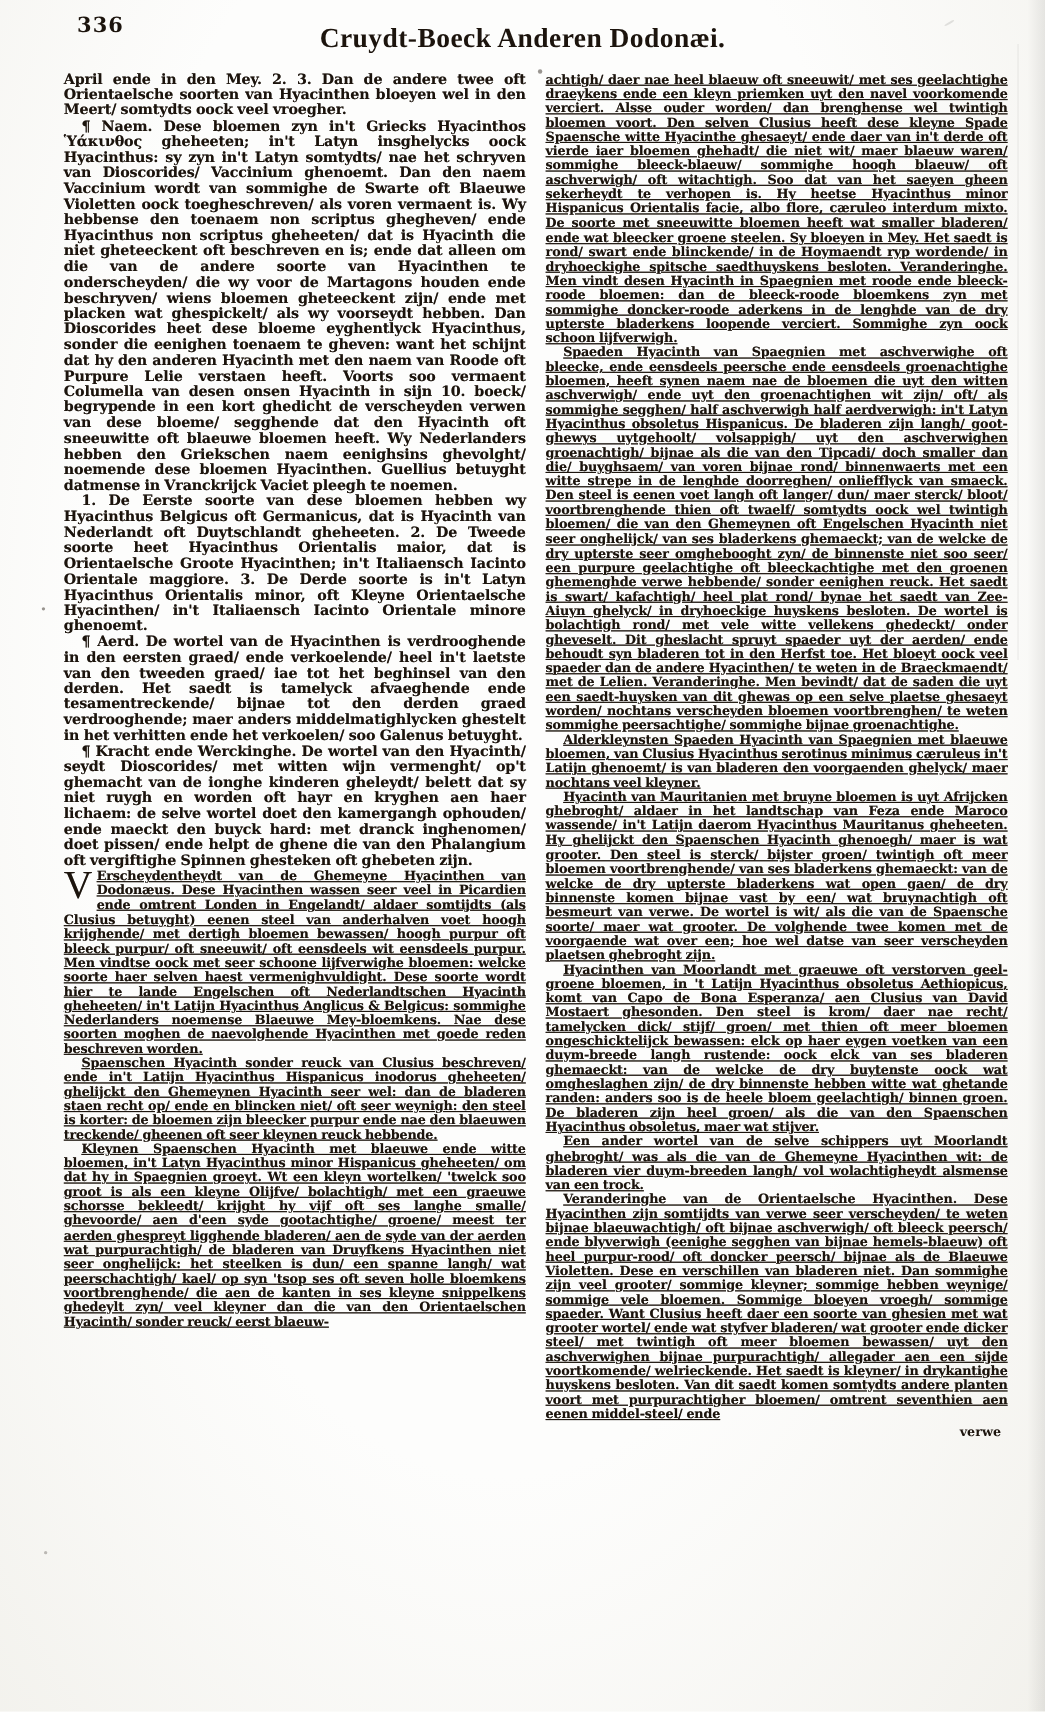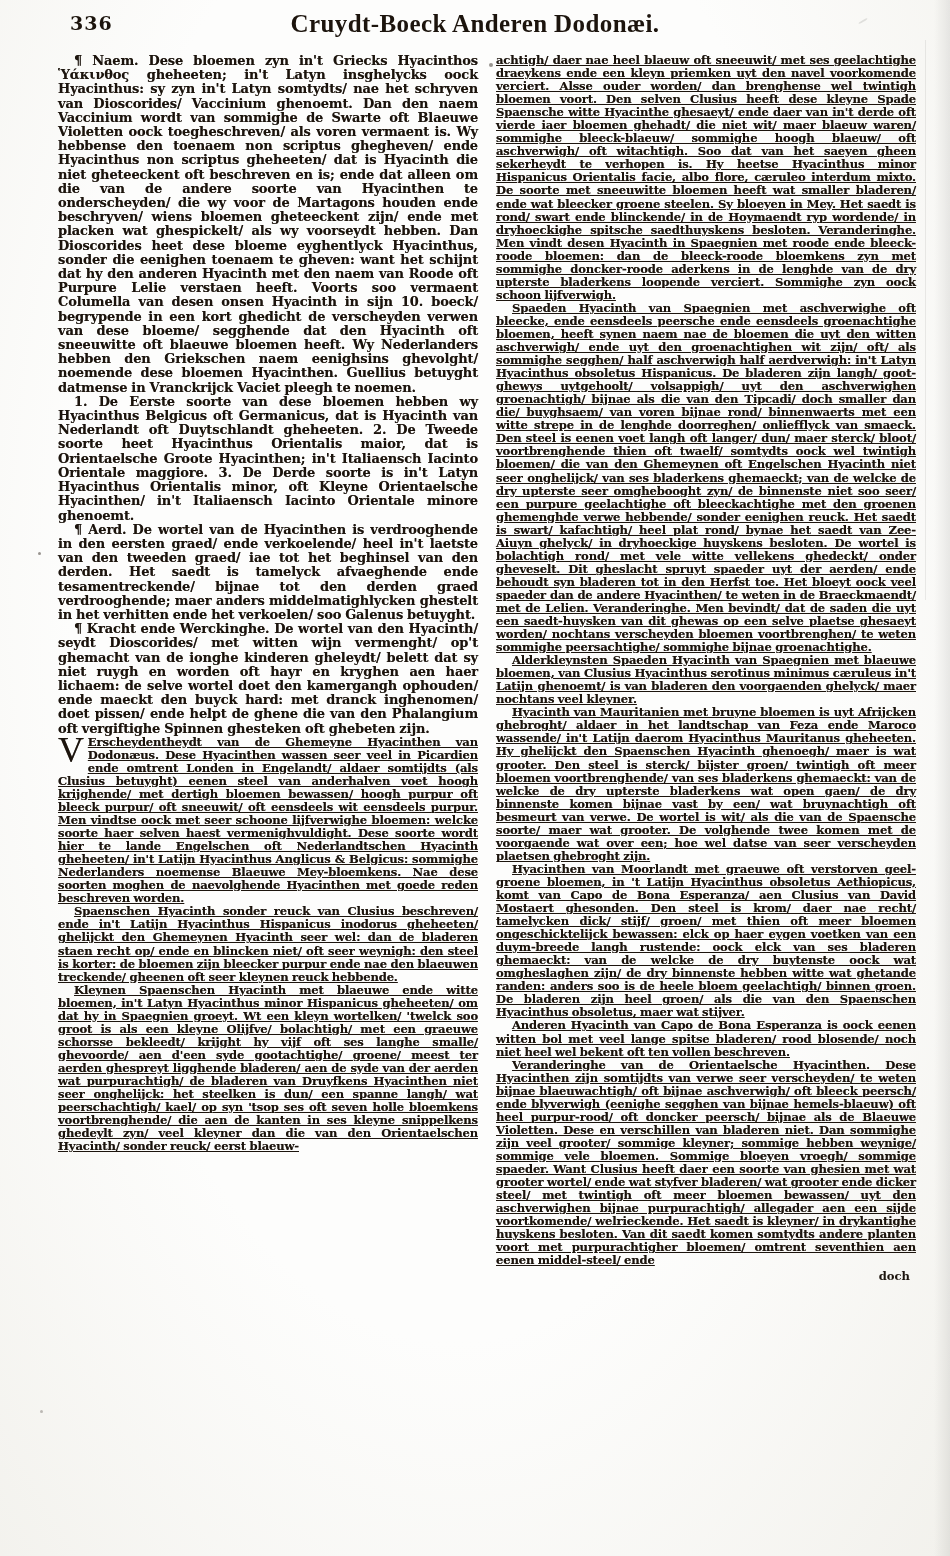--- a/index.html
+++ b/index.html
@@ -18,21 +18,21 @@
     position:absolute;top:40px;right:24px;width:1px;height:560px;
     background:rgba(0,0,0,0.07);
   }
   .speck{position:absolute;background:rgba(30,22,14,0.45);border-radius:50%;}
   .sp1{left:489px;top:63px;width:4px;height:4px;}
   .sp2{left:38px;top:552px;width:3px;height:3px;}
   .sp3{left:906px;top:100px;width:3px;height:2px;opacity:.5;}
   .sp4{left:858px;top:20px;width:10px;height:2px;transform:rotate(-30deg);opacity:.25;}
   .sp5{left:40px;top:1410px;width:3px;height:3px;opacity:.6;}
 
-  .header{position:relative;height:40px;padding-top:10px;}
+  .header{position:relative;height:40px;padding-top:22px;}
   .pagenum{
     position:absolute;left:70px;top:12px;
     font-size:19px;font-weight:700;letter-spacing:1px;
   }
   .runtitle{
     text-align:center;font-family:"Liberation Serif", serif;
     font-size:25px;font-weight:700;letter-spacing:.4px;
   }
 
   .columns{
@@ -85,38 +85,39 @@
 
 <div class="header">
   <span class="pagenum">336</span>
   <div class="runtitle">Cruydt-Boeck Anderen Dodonæi.</div>
 </div>
 
 <div class="columns">
 
   <div class="col">
     <div class="main">
+      <p class="noindent">April ende in den Mey. 2. 3. Dan de andere twee oft Orientaelsche soorten van Hyacinthen bloeyen wel in den Meert/ somtydts oock veel vroegher.</p>
       <p>¶ Naem. Dese bloemen zyn in't Griecks Hyacinthos Ὑάκινθος gheheeten; in't Latyn insghelycks oock Hyacinthus: sy zyn in't Latyn somtydts/ nae het schryven van Dioscorides/ Vaccinium ghenoemt. Dan den naem Vaccinium wordt van sommighe de Swarte oft Blaeuwe Violetten oock toegheschreven/ als voren vermaent is. Wy hebbense den toenaem non scriptus ghegheven/ ende Hyacinthus non scriptus gheheeten/ dat is Hyacinth die niet gheteeckent oft beschreven en is; ende dat alleen om die van de andere soorte van Hyacinthen te onderscheyden/ die wy voor de Martagons houden ende beschryven/ wiens bloemen gheteeckent zijn/ ende met placken wat ghespickelt/ als wy voorseydt hebben. Dan Dioscorides heet dese bloeme eyghentlyck Hyacinthus, sonder die eenighen toenaem te gheven: want het schijnt dat hy den anderen Hyacinth met den naem van Roode oft Purpure Lelie verstaen heeft. Voorts soo vermaent Columella van desen onsen Hyacinth in sijn 10. boeck/ begrypende in een kort ghedicht de verscheyden verwen van dese bloeme/ segghende dat den Hyacinth oft sneeuwitte oft blaeuwe bloemen heeft. Wy Nederlanders hebben den Griekschen naem eenighsins ghevolght/ noemende dese bloemen Hyacinthen. Guellius betuyght datmense in Vranckrijck Vaciet pleegh te noemen.</p>
       <p>1. De Eerste soorte van dese bloemen hebben wy Hyacinthus Belgicus oft Germanicus, dat is Hyacinth van Nederlandt oft Duytschlandt gheheeten. 2. De Tweede soorte heet Hyacinthus Orientalis maior, dat is Orientaelsche Groote Hyacinthen; in't Italiaensch Iacinto Orientale maggiore. 3. De Derde soorte is in't Latyn Hyacinthus Orientalis minor, oft Kleyne Orientaelsche Hyacinthen/ in't Italiaensch Iacinto Orientale minore ghenoemt.</p>
       <p>¶ Aerd. De wortel van de Hyacinthen is verdrooghende in den eersten graed/ ende verkoelende/ heel in't laetste van den tweeden graed/ iae tot het beghinsel van den derden. Het saedt is tamelyck afvaeghende ende tesamentreckende/ bijnae tot den derden graed verdrooghende; maer anders middelmatighlycken ghestelt in het verhitten ende het verkoelen/ soo Galenus betuyght.</p>
       <p>¶ Kracht ende Werckinghe. De wortel van den Hyacinth/ seydt Dioscorides/ met witten wijn vermenght/ op't ghemacht van de ionghe kinderen gheleydt/ belett dat sy niet ruygh en worden oft hayr en kryghen aen haer lichaem: de selve wortel doet den kamergangh ophouden/ ende maeckt den buyck hard: met dranck inghenomen/ doet pissen/ ende helpt de ghene die van den Phalangium oft vergiftighe Spinnen ghesteken oft ghebeten zijn.</p>
     </div>
 
 
     <div class="small">
       <p class="noindent"><span class="dropcap">V</span><span>Erscheydentheydt van de Ghemeyne Hyacinthen van Dodonæus. Dese Hyacinthen wassen seer veel in Picardien ende omtrent Londen in Engelandt/ aldaer somtijdts (als Clusius betuyght) eenen steel van anderhalven voet hoogh krijghende/ met dertigh bloemen bewassen/ hoogh purpur oft bleeck purpur/ oft sneeuwit/ oft eensdeels wit eensdeels purpur. Men vindtse oock met seer schoone lijfverwighe bloemen: welcke soorte haer selven haest vermenighvuldight. Dese soorte wordt hier te lande Engelschen oft Nederlandtschen Hyacinth gheheeten/ in't Latijn Hyacinthus Anglicus &amp; Belgicus: sommighe Nederlanders noemense Blaeuwe Mey-bloemkens. Nae dese soorten moghen de naevolghende Hyacinthen met goede reden beschreven worden.</span></p>
       <p>Spaenschen Hyacinth sonder reuck van Clusius beschreven/ ende in't Latijn Hyacinthus Hispanicus inodorus gheheeten/ ghelijckt den Ghemeynen Hyacinth seer wel: dan de bladeren staen recht op/ ende en blincken niet/ oft seer weynigh: den steel is korter: de bloemen zijn bleecker purpur ende nae den blaeuwen treckende/ gheenen oft seer kleynen reuck hebbende.</p>
       <p>Kleynen Spaenschen Hyacinth met blaeuwe ende witte bloemen, in't Latyn Hyacinthus minor Hispanicus gheheeten/ om dat hy in Spaegnien groeyt. Wt een kleyn wortelken/ 'twelck soo groot is als een kleyne Olijfve/ bolachtigh/ met een graeuwe schorsse bekleedt/ krijght hy vijf oft ses langhe smalle/ ghevoorde/ aen d'een syde gootachtighe/ groene/ meest ter aerden ghespreyt ligghende bladeren/ aen de syde van der aerden wat purpurachtigh/ de bladeren van Druyfkens Hyacinthen niet seer onghelijck: het steelken is dun/ een spanne langh/ wat peerschachtigh/ kael/ op syn 'tsop ses oft seven holle bloemkens voortbrenghende/ die aen de kanten in ses kleyne snippelkens ghedeylt zyn/ veel kleyner dan die van den Orientaelschen Hyacinth/ sonder reuck/ eerst blaeuw-</p>
     </div>
   </div>
 
   <div class="col small">
     <p class="noindent">achtigh/ daer nae heel blaeuw oft sneeuwit/ met ses geelachtighe draeykens ende een kleyn priemken uyt den navel voorkomende verciert. Alsse ouder worden/ dan brenghense wel twintigh bloemen voort. Den selven Clusius heeft dese kleyne Spade Spaensche witte Hyacinthe ghesaeyt/ ende daer van in't derde oft vierde iaer bloemen ghehadt/ die niet wit/ maer blaeuw waren/ sommighe bleeck-blaeuw/ sommighe hoogh blaeuw/ oft aschverwigh/ oft witachtigh. Soo dat van het saeyen gheen sekerheydt te verhopen is. Hy heetse Hyacinthus minor Hispanicus Orientalis facie, albo flore, cæruleo interdum mixto. De soorte met sneeuwitte bloemen heeft wat smaller bladeren/ ende wat bleecker groene steelen. Sy bloeyen in Mey. Het saedt is rond/ swart ende blinckende/ in de Hoymaendt ryp wordende/ in dryhoeckighe spitsche saedthuyskens besloten. Veranderinghe. Men vindt desen Hyacinth in Spaegnien met roode ende bleeck-roode bloemen: dan de bleeck-roode bloemkens zyn met sommighe doncker-roode aderkens in de lenghde van de dry upterste bladerkens loopende verciert. Sommighe zyn oock schoon lijfverwigh.</p>
     <p>Spaeden Hyacinth van Spaegnien met aschverwighe oft bleecke, ende eensdeels peersche ende eensdeels groenachtighe bloemen, heeft synen naem nae de bloemen die uyt den witten aschverwigh/ ende uyt den groenachtighen wit zijn/ oft/ als sommighe segghen/ half aschverwigh half aerdverwigh: in't Latyn Hyacinthus obsoletus Hispanicus. De bladeren zijn langh/ goot-ghewys uytgehoolt/ volsappigh/ uyt den aschverwighen groenachtigh/ bijnae als die van den Tipcadi/ doch smaller dan die/ buyghsaem/ van voren bijnae rond/ binnenwaerts met een witte strepe in de lenghde doorreghen/ onliefflyck van smaeck. Den steel is eenen voet langh oft langer/ dun/ maer sterck/ bloot/ voortbrenghende thien oft twaelf/ somtydts oock wel twintigh bloemen/ die van den Ghemeynen oft Engelschen Hyacinth niet seer onghelijck/ van ses bladerkens ghemaeckt; van de welcke de dry upterste seer omghebooght zyn/ de binnenste niet soo seer/ een purpure geelachtighe oft bleeckachtighe met den groenen ghemenghde verwe hebbende/ sonder eenighen reuck. Het saedt is swart/ kafachtigh/ heel plat rond/ bynae het saedt van Zee-Aiuyn ghelyck/ in dryhoeckige huyskens besloten. De wortel is bolachtigh rond/ met vele witte vellekens ghedeckt/ onder gheveselt. Dit gheslacht spruyt spaeder uyt der aerden/ ende behoudt syn bladeren tot in den Herfst toe. Het bloeyt oock veel spaeder dan de andere Hyacinthen/ te weten in de Braeckmaendt/ met de Lelien. Veranderinghe. Men bevindt/ dat de saden die uyt een saedt-huysken van dit ghewas op een selve plaetse ghesaeyt worden/ nochtans verscheyden bloemen voortbrenghen/ te weten sommighe peersachtighe/ sommighe bijnae groenachtighe.</p>
     <p>Alderkleynsten Spaeden Hyacinth van Spaegnien met blaeuwe bloemen, van Clusius Hyacinthus serotinus minimus cæruleus in't Latijn ghenoemt/ is van bladeren den voorgaenden ghelyck/ maer nochtans veel kleyner.</p>
     <p>Hyacinth van Mauritanien met bruyne bloemen is uyt Afrijcken ghebroght/ aldaer in het landtschap van Feza ende Maroco wassende/ in't Latijn daerom Hyacinthus Mauritanus gheheeten. Hy ghelijckt den Spaenschen Hyacinth ghenoegh/ maer is wat grooter. Den steel is sterck/ bijster groen/ twintigh oft meer bloemen voortbrenghende/ van ses bladerkens ghemaeckt: van de welcke de dry upterste bladerkens wat open gaen/ de dry binnenste komen bijnae vast by een/ wat bruynachtigh oft besmeurt van verwe. De wortel is wit/ als die van de Spaensche soorte/ maer wat grooter. De volghende twee komen met de voorgaende wat over een; hoe wel datse van seer verscheyden plaetsen ghebroght zijn.</p>
     <p>Hyacinthen van Moorlandt met graeuwe oft verstorven geel-groene bloemen, in 't Latijn Hyacinthus obsoletus Aethiopicus, komt van Capo de Bona Esperanza/ aen Clusius van David Mostaert ghesonden. Den steel is krom/ daer nae recht/ tamelycken dick/ stijf/ groen/ met thien oft meer bloemen ongeschicktelijck bewassen: elck op haer eygen voetken van een duym-breede langh rustende: oock elck van ses bladeren ghemaeckt: van de welcke de dry buytenste oock wat omgheslaghen zijn/ de dry binnenste hebben witte wat ghetande randen: anders soo is de heele bloem geelachtigh/ binnen groen. De bladeren zijn heel groen/ als die van den Spaenschen Hyacinthus obsoletus, maer wat stijver.</p>
-    <p>Anderen Hyacinth van Capo de Bona Esperanza is oock eenen witten bol met veel lange spitse bladeren/ rood blosende/ noch niet heel wel bekent oft ten vollen beschreven.</p>
+    <p>Een ander wortel van de selve schippers uyt Moorlandt ghebroght/ was als die van de Ghemeyne Hyacinthen wit: de bladeren vier duym-breeden langh/ vol wolachtigheydt alsmense van een trock.</p>
     <p>Veranderinghe van de Orientaelsche Hyacinthen. Dese Hyacinthen zijn somtijdts van verwe seer verscheyden/ te weten bijnae blaeuwachtigh/ oft bijnae aschverwigh/ oft bleeck peersch/ ende blyverwigh (eenighe segghen van bijnae hemels-blaeuw) oft heel purpur-rood/ oft doncker peersch/ bijnae als de Blaeuwe Violetten. Dese en verschillen van bladeren niet. Dan sommighe zijn veel grooter/ sommige kleyner; sommige hebben weynige/ sommige vele bloemen. Sommige bloeyen vroegh/ sommige spaeder. Want Clusius heeft daer een soorte van ghesien met wat grooter wortel/ ende wat styfver bladeren/ wat grooter ende dicker steel/ met twintigh oft meer bloemen bewassen/ uyt den aschverwighen bijnae purpurachtigh/ allegader aen een sijde voortkomende/ welrieckende. Het saedt is kleyner/ in drykantighe huyskens besloten. Van dit saedt komen somtydts andere planten voort met purpurachtigher bloemen/ omtrent seventhien aen eenen middel-steel/ ende</p>
-    <div class="catchword">doch</div>
+    <div class="catchword">verwe</div>
   </div>
 
 </div>
 
 </body></html>

